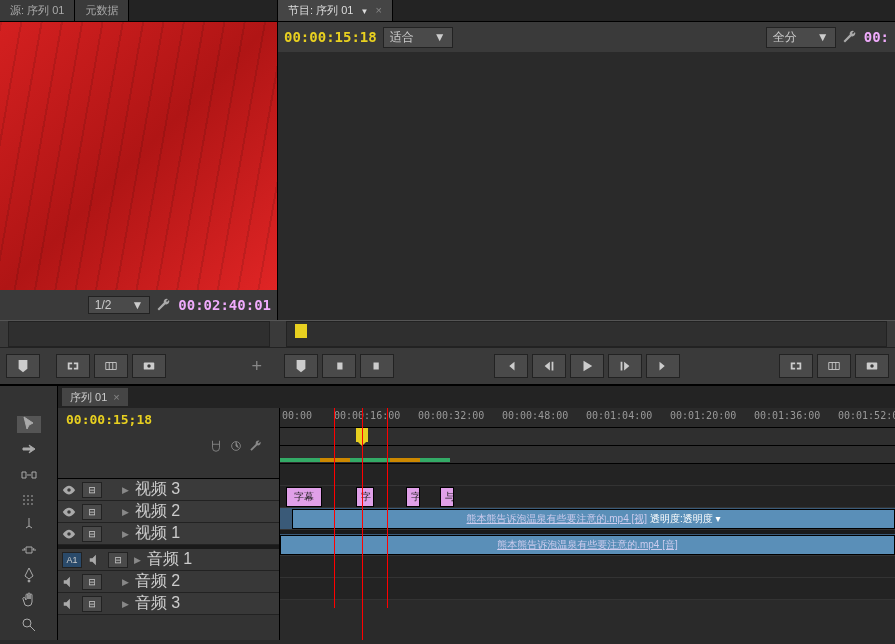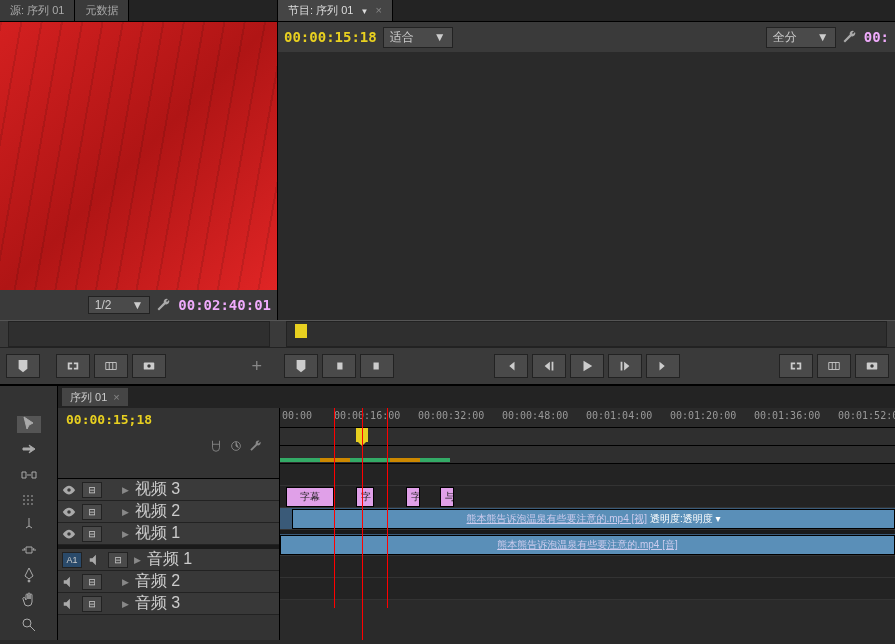--- a/index.html
+++ b/index.html
@@ -402,21 +402,21 @@
         <div class="wa-row" style="height:18px">
           <div class="wa-bar" style="left:0;width:40px"></div>
           <div class="wa-bar orange" style="left:40px;width:30px"></div>
           <div class="wa-bar" style="left:70px;width:40px"></div>
           <div class="wa-bar orange" style="left:110px;width:30px"></div>
           <div class="wa-bar" style="left:140px;width:30px"></div>
         </div>
 
         <div class="track-row"></div>
         <div class="track-row">
-          <div class="clip title" style="left:6px;width:48px">字幕</div>
+          <div class="clip title" style="left:6px;width:36px">字幕</div>
           <div class="clip title" style="left:76px;width:18px">字</div>
           <div class="clip title" style="left:126px;width:14px">字</div>
           <div class="clip title" style="left:160px;width:14px">与</div>
         </div>
         <div class="track-row" style="background:#3a5a78">
           <div class="clip video" style="left:12px;right:0">
             <span class="clip-link">熊本熊告诉泡温泉有些要注意的.mp4 [视]</span>
             <span>透明度:透明度</span> ▾
           </div>
         </div>

